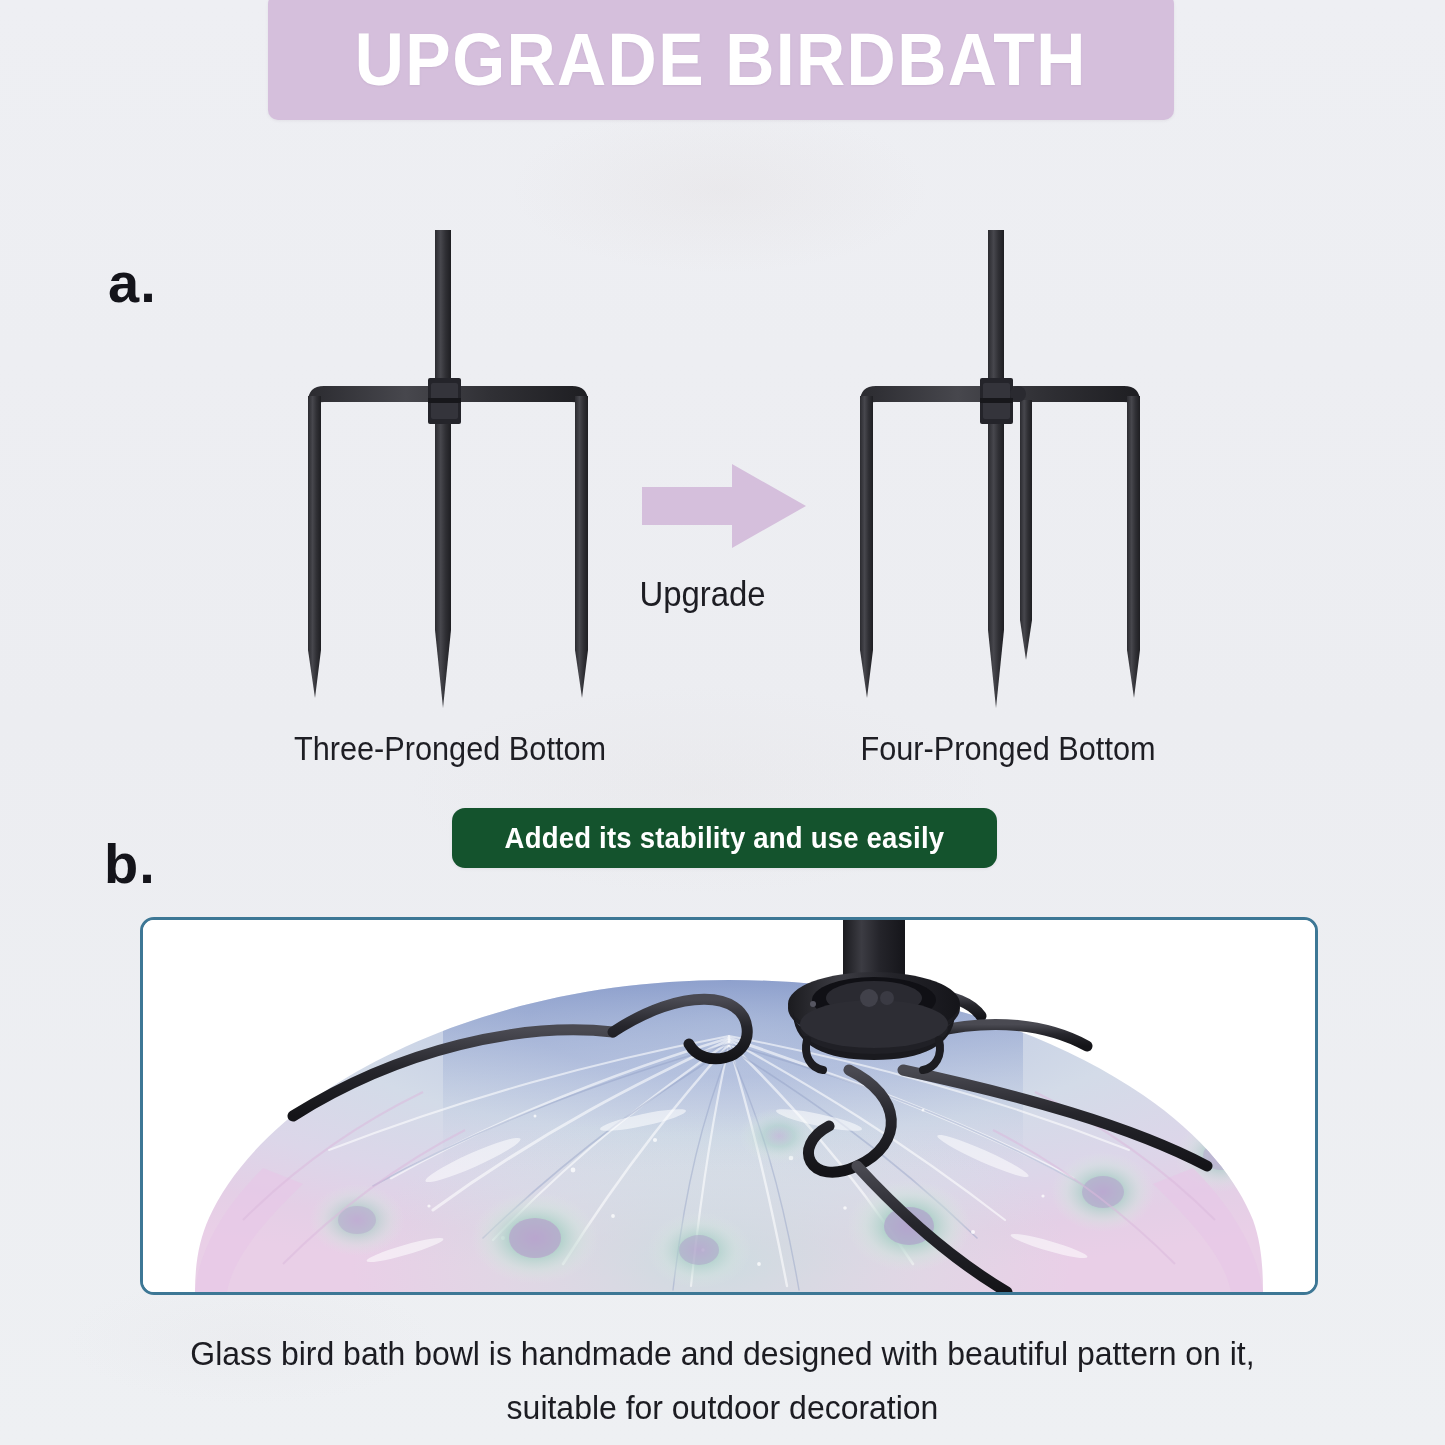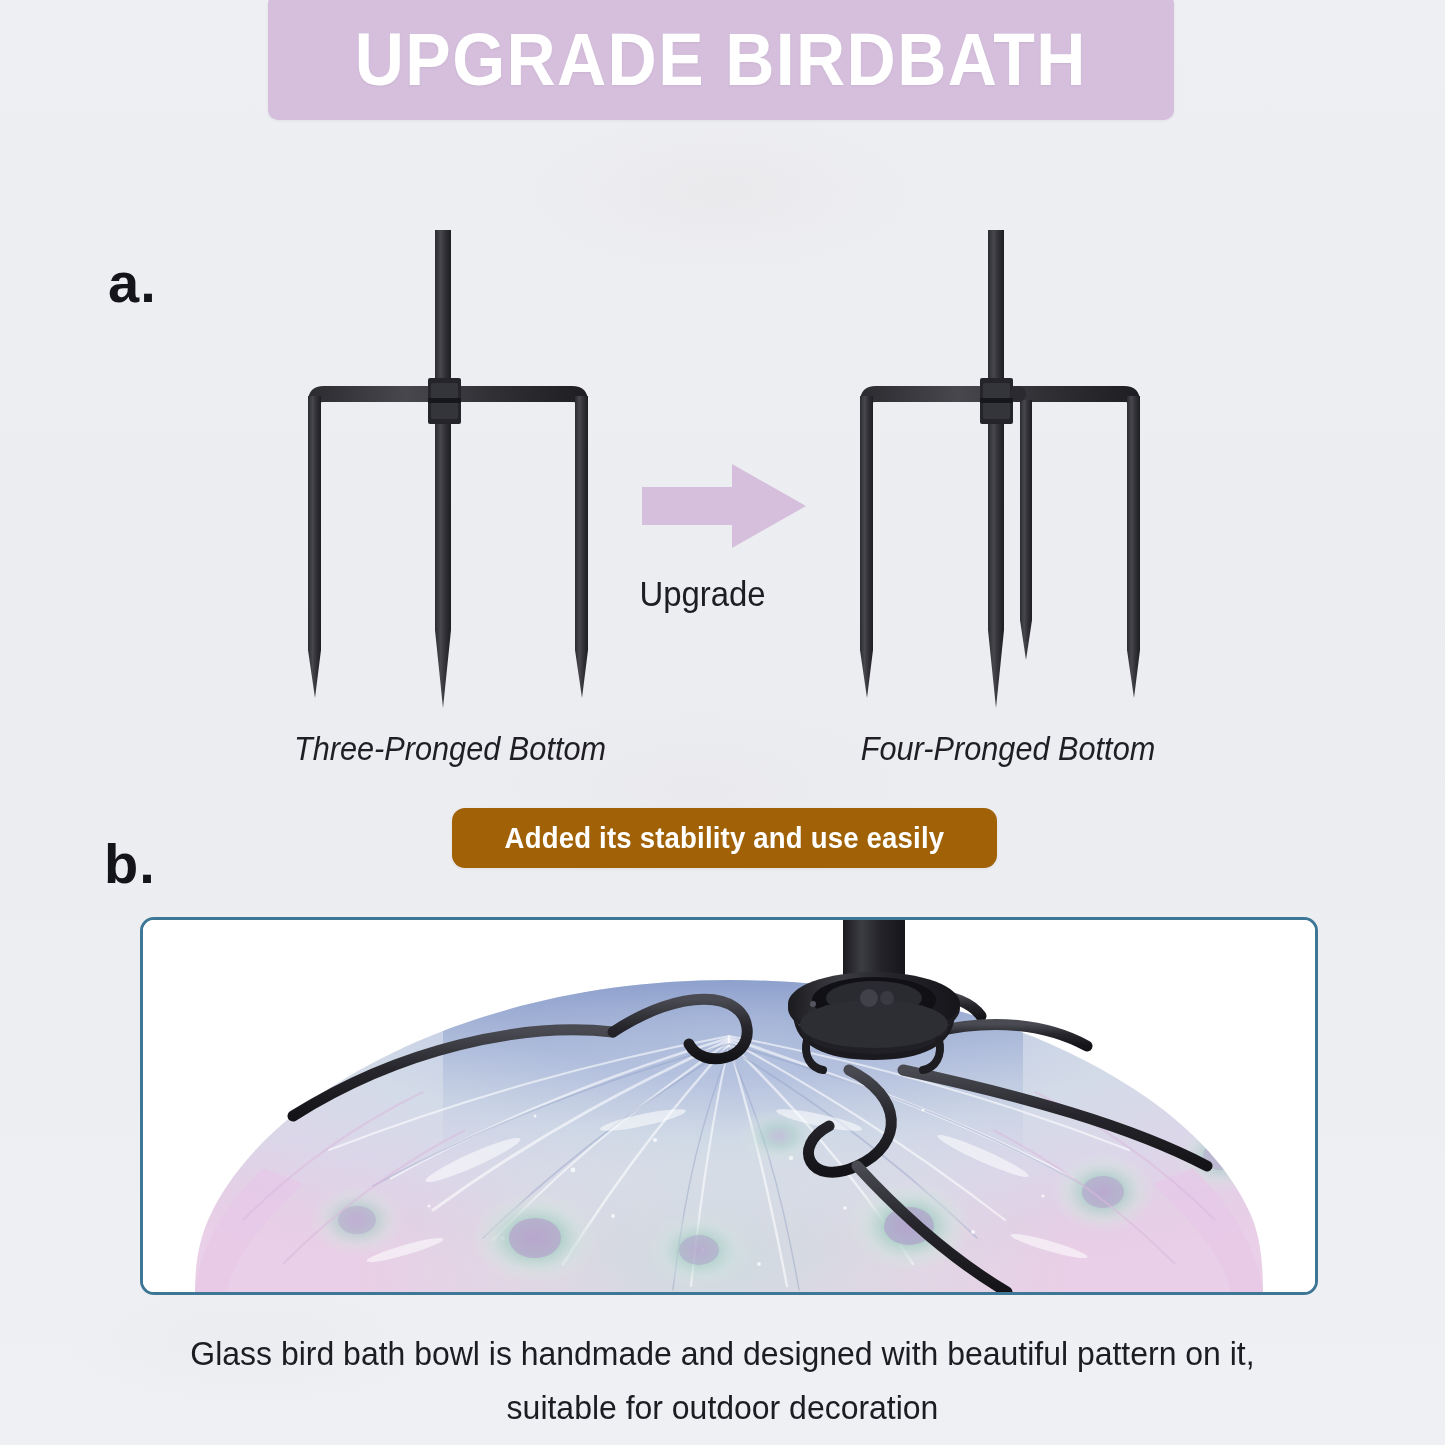--- a/index.html
+++ b/index.html
@@ -64,21 +64,21 @@
     letter-spacing: 1px;
     line-height: 1;
   }
   .marker-a { left: 108px; top: 255px; }
   .marker-b { left: 104px; top: 836px; }
 
   
   .stake-area {
     position: absolute;
     left: 0; top: 230px;
-    width: 1445px; height: 560px; font-style: italic;
+    width: 1445px; height: 560px;
   }
   .stake {
     position: absolute;
     top: 0;
     width: 340px;
     height: 490px;
   }
   .stake-left  { left: 280px; }
   .stake-right { left: 838px; }
 
@@ -111,21 +111,21 @@
     transform: scaleX(.94);
   }
 
   
   .pill {
     position: absolute;
     left: 452px;
     top: 808px;
     width: 545px;
     height: 60px;
-    background: #a16207;
+    background: #14532d;
     border-radius: 13px;
     display: flex;
     align-items: center;
     justify-content: center;
     box-shadow: 0 1px 3px rgba(120,100,130,.10);
   }
   .pill-text {
     color: #ffffff;
     font-size: 29px;
     font-weight: 700;

